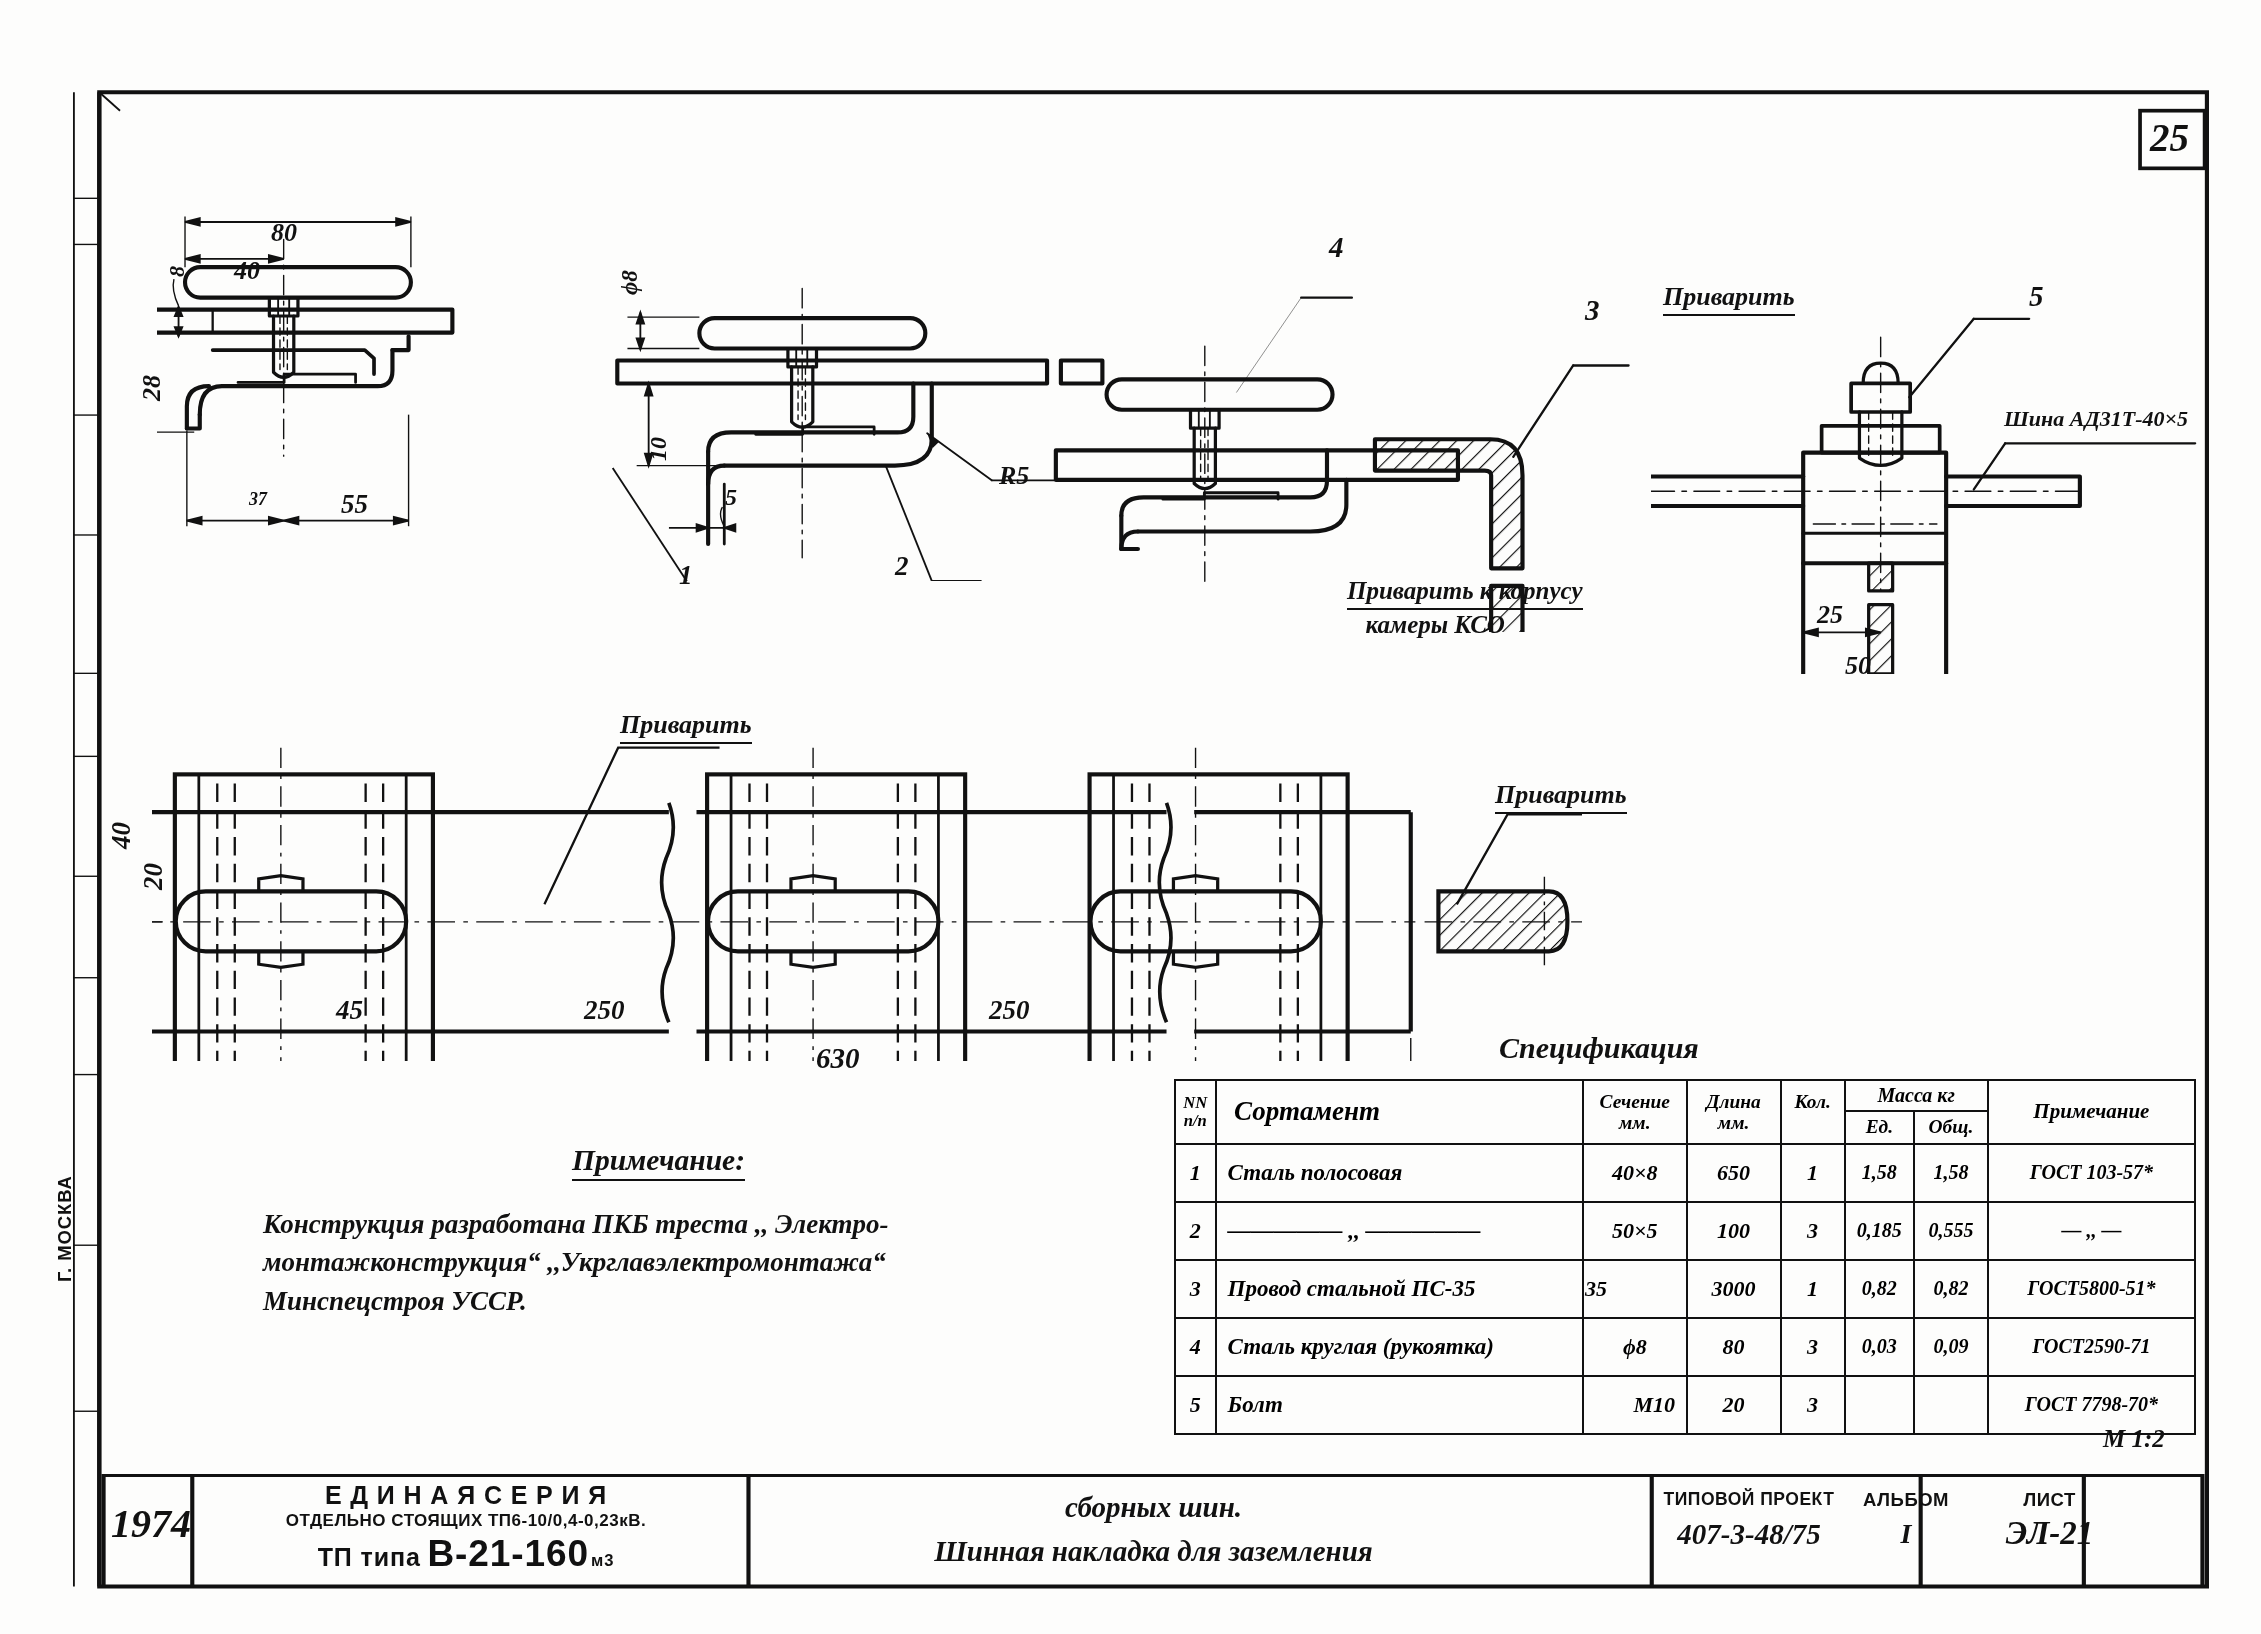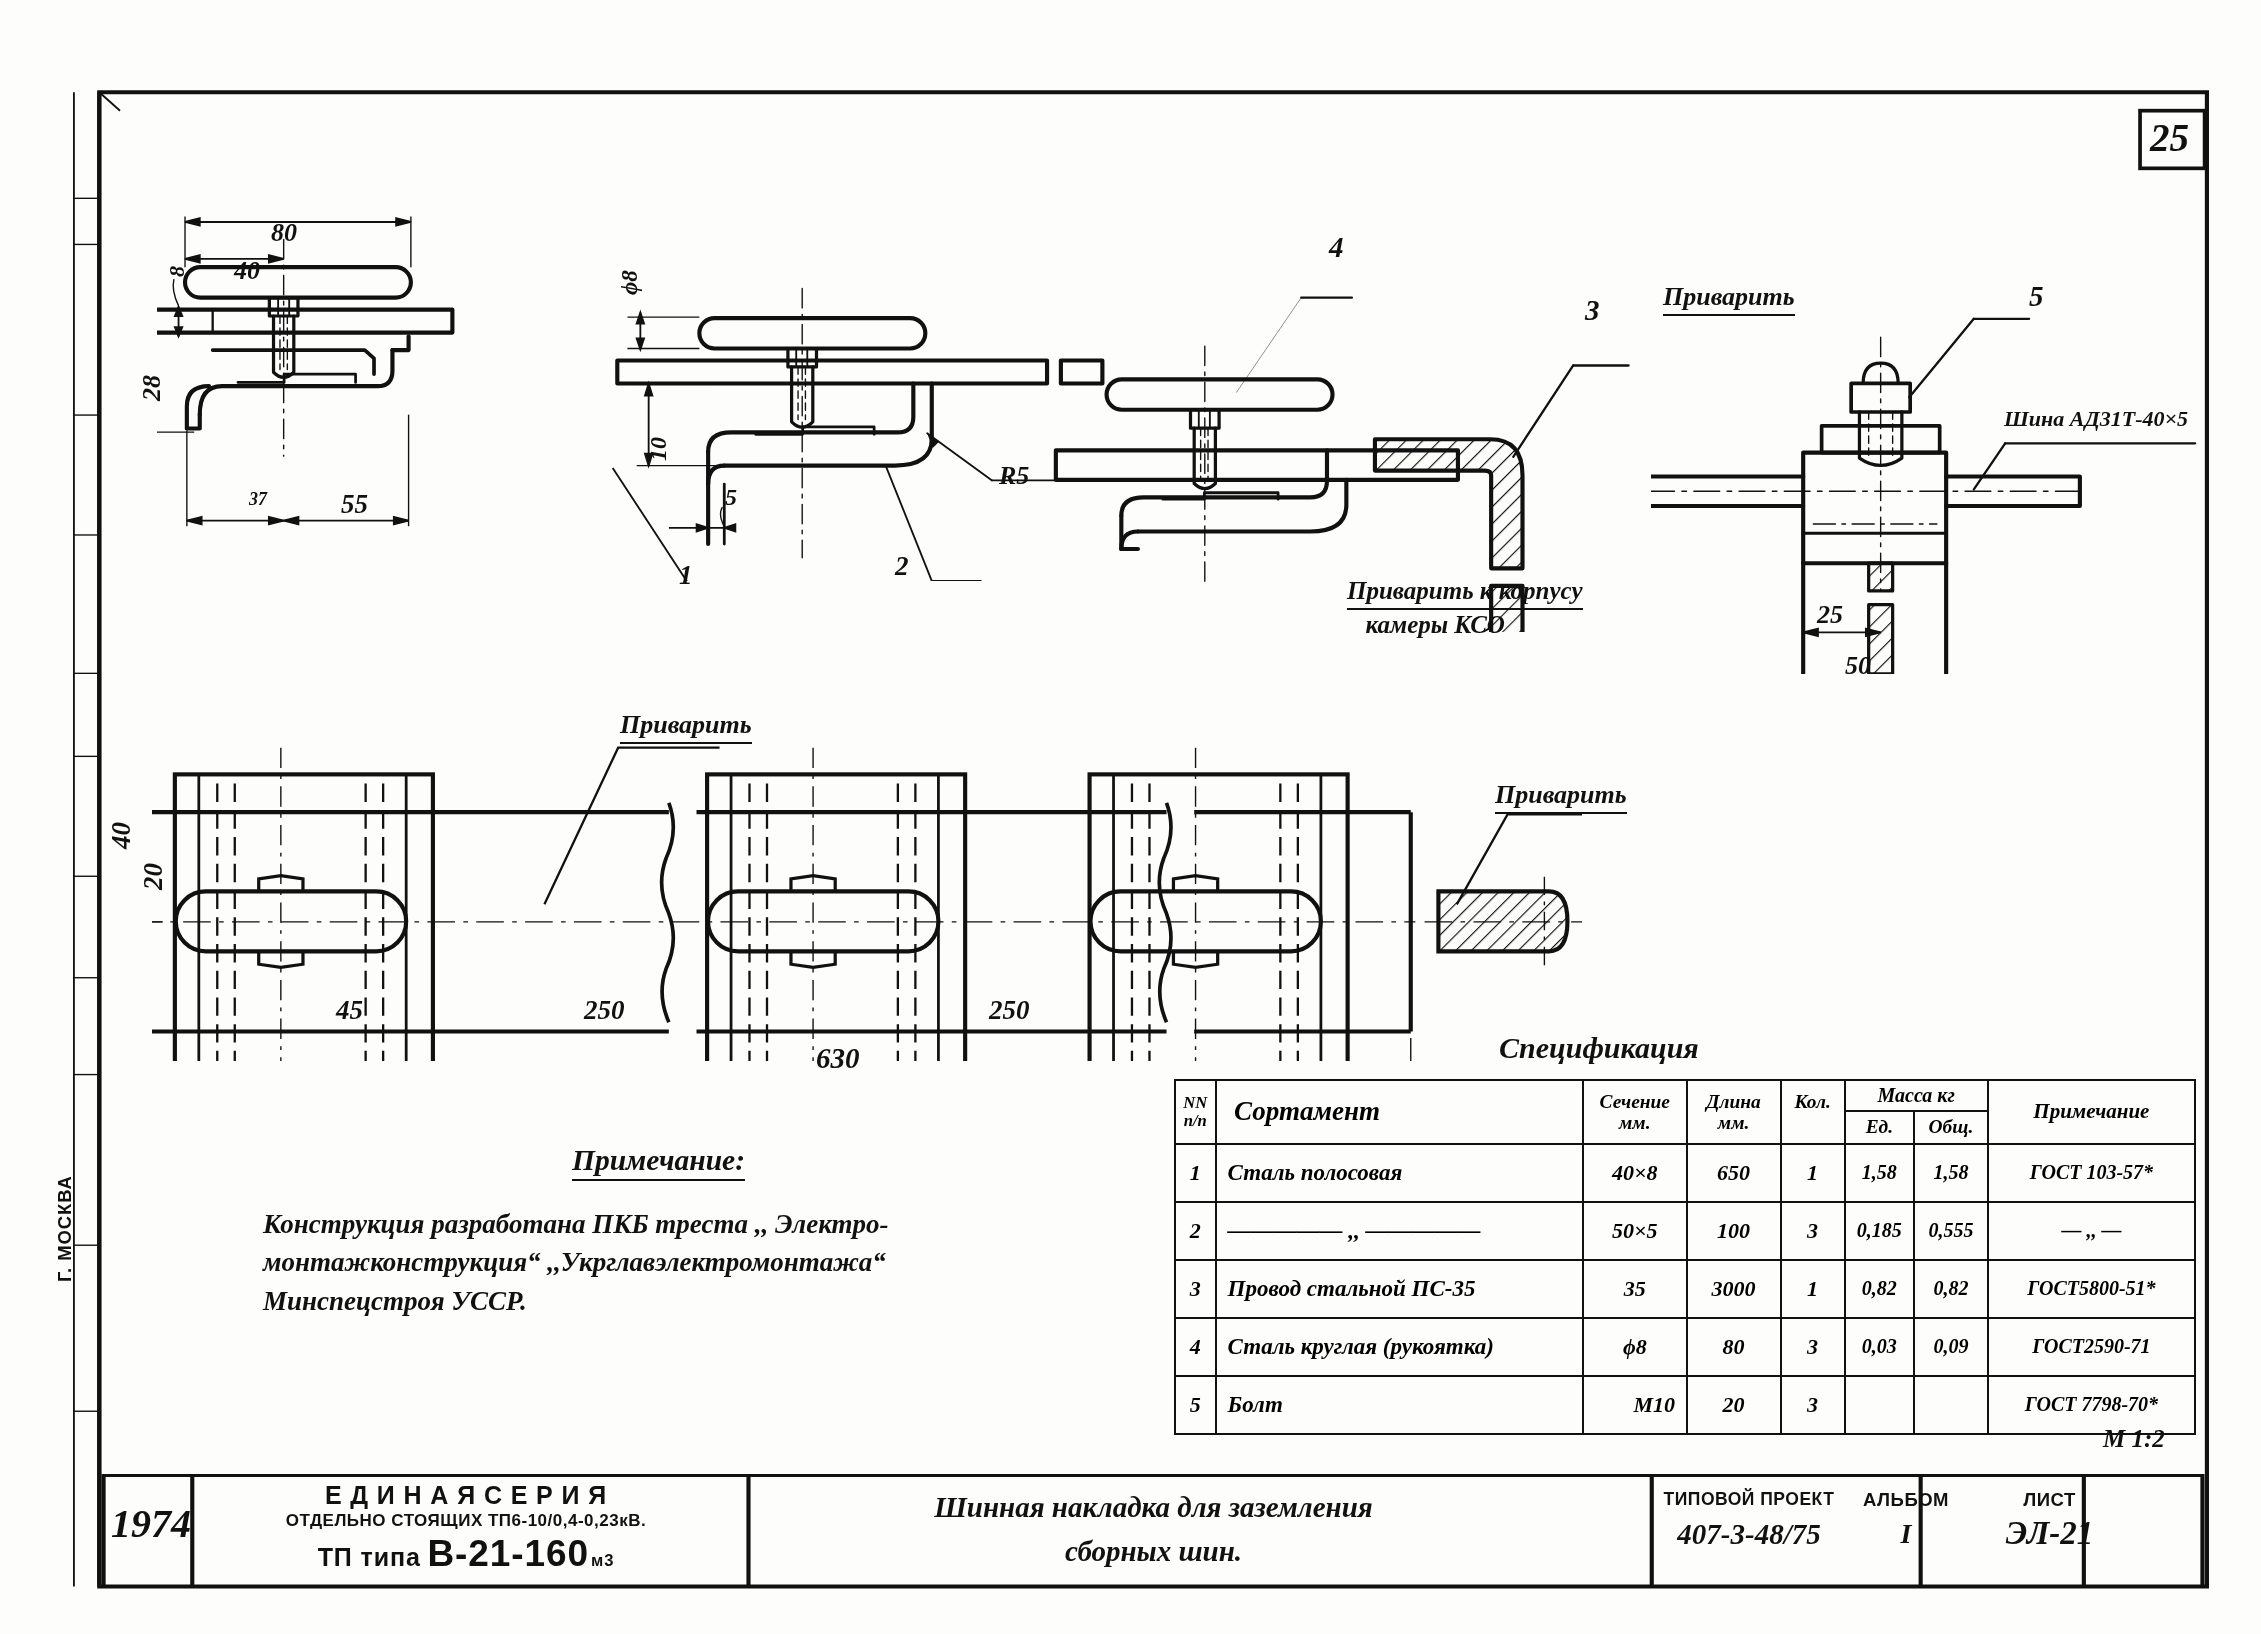--- a/index.html
+++ b/index.html
@@ -469,21 +469,21 @@
             <td style="border: 2.3px solid rgb(17, 17, 17); height: 54px; text-align: center; font-size: 22px;" class="hand">50×5</td>
             <td style="border: 2.3px solid rgb(17, 17, 17); height: 54px; text-align: center; font-size: 22px;" class="hand">100</td>
             <td style="border: 2.3px solid rgb(17, 17, 17); height: 54px; text-align: center; font-size: 22px;" class="hand">3</td>
             <td style="border: 2.3px solid rgb(17, 17, 17); height: 54px; text-align: center; font-size: 20px;" class="hand">0,185</td>
             <td style="border: 2.3px solid rgb(17, 17, 17); height: 54px; text-align: center; font-size: 20px;" class="hand">0,555</td>
             <td style="border: 2.3px solid rgb(17, 17, 17); height: 54px; text-align: center; font-size: 20px;" class="hand">— ,, —</td>
           </tr>
           <tr>
             <td style="border: 2.3px solid rgb(17, 17, 17); height: 54px; text-align: center; font-size: 22px;" class="hand">3</td>
             <td style="border: 2.3px solid rgb(17, 17, 17); height: 54px; text-align: left; padding-left: 11px; font-size: 23px;" class="hand">Провод стальной ПС-35</td>
-            <td style="border: 2.3px solid rgb(17, 17, 17); height: 54px; text-align: center; font-size: 22px;" class="hand">35</td>
+            <td style="border: 2.3px solid rgb(17, 17, 17); height: 54px; text-align: left; font-size: 22px;" class="hand">35</td>
             <td style="border: 2.3px solid rgb(17, 17, 17); height: 54px; text-align: center; font-size: 22px;" class="hand">3000</td>
             <td style="border: 2.3px solid rgb(17, 17, 17); height: 54px; text-align: center; font-size: 22px;" class="hand">1</td>
             <td style="border: 2.3px solid rgb(17, 17, 17); height: 54px; text-align: center; font-size: 20px;" class="hand">0,82</td>
             <td style="border: 2.3px solid rgb(17, 17, 17); height: 54px; text-align: center; font-size: 20px;" class="hand">0,82</td>
             <td style="border: 2.3px solid rgb(17, 17, 17); height: 54px; text-align: center; font-size: 20px;" class="hand">ГОСТ5800-51*</td>
           </tr>
           <tr>
             <td style="border: 2.3px solid rgb(17, 17, 17); height: 54px; text-align: center; font-size: 22px;" class="hand">4</td>
             <td style="border: 2.3px solid rgb(17, 17, 17); height: 54px; text-align: left; padding-left: 11px; font-size: 23px;" class="hand">Сталь круглая (рукоятка)</td>
             <td style="border: 2.3px solid rgb(17, 17, 17); height: 54px; text-align: center; font-size: 22px;" class="hand">ϕ8</td>
@@ -526,22 +526,22 @@
     <div class="stencil" style="font-size:25px;color:#111;">Е Д И Н А Я   С Е Р И Я</div>
     <div class="stencil" style="font-size:17px;color:#111;letter-spacing:0.5px;margin-top:0.9px;">ОТДЕЛЬНО СТОЯЩИХ ТП6-10/0,4-0,23кВ.</div>
     <div style="margin-top:1.8px;color:#111;white-space:nowrap;">
       <span class="stencil" style="font-size:25px;">ТП типа</span>
       <span class="stencil" style="font-size:37px;margin-left:4.6px;">В-21-160</span>
       <span class="stencil" style="font-size:16.6px;">м3</span>
     </div>
   </div>
 
   <div class="abs hand" style="left:775px;top:1486px;width:757px;text-align:center;font-size:29px;color:#111;line-height:1.5;">
+    <div>сборных  шин.</div>
     <div>Шинная  накладка  для  заземления</div>
-    <div>сборных  шин.</div>
   </div>
 
   <div class="abs" style="left:1636px;top:1489px;width:226px;text-align:center;">
     <div class="stencil" style="font-size:17.5px;color:#111;letter-spacing:0.5px;">ТИПОВОЙ ПРОЕКТ</div>
     <div class="hand" style="font-size:29px;color:#111;margin-top:8.3px;">407-3-48/75</div>
   </div>
 
   <div class="abs" style="left:1830px;top:1489px;width:152px;text-align:center;">
     <div class="stencil" style="font-size:18.5px;color:#111;letter-spacing:0.5px;">АЛЬБОМ</div>
     <div class="hand" style="font-size:28px;color:#111;margin-top:6.5px;">I</div>

